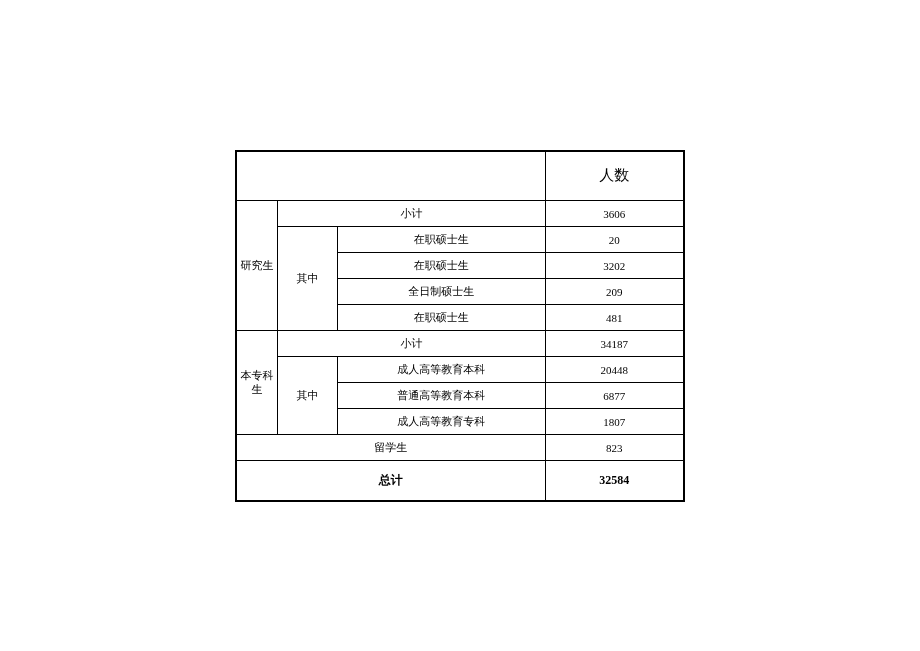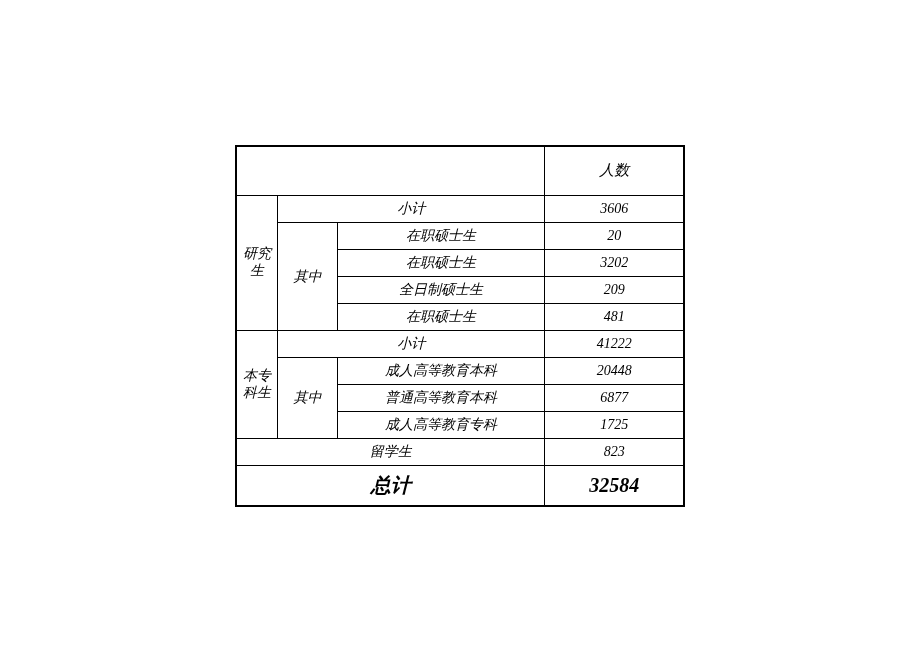--- a/index.html
+++ b/index.html
@@ -16,38 +16,37 @@
       align-items: center;
       justify-content: center;
     }
     .table-wrapper {
       width: 450px;
     }
     table {
       border-collapse: collapse;
       width: 100%;
       border: 2px solid #000;
-      font-style: italic;
     }
     td {
       border: 1px solid #000;
       text-align: center;
       vertical-align: middle;
-      font-size: 14px;
+      font-size: 11px;
       padding: 4px 6px;
       height: 26px;
     }
     .header-row td {
       height: 50px;
       font-size: 15px;
     }
     .total-row td {
       height: 40px;
       font-weight: bold;
-      font-size: 20px;
+      font-size: 12px;
     }
     .vertical-text {
       writing-mode: horizontal-tb;
       width: 18px;
       padding: 2px;
       line-height: 1.2;
     }
     .col-cat {
       width: 42px;
     }
@@ -97,34 +96,34 @@
       <td>209</td>
     </tr>
     <tr>
       <td>在职硕士生</td>
       <td>481</td>
     </tr>
 
     <tr>
       <td rowspan="4" class="vertical-text">本专科生</td>
       <td colspan="2">小计</td>
-      <td>41222</td>
+      <td>34187</td>
     </tr>
     <tr>
       <td rowspan="3">其中</td>
       <td>成人高等教育本科</td>
       <td>20448</td>
     </tr>
     <tr>
       <td>普通高等教育本科</td>
       <td>6877</td>
     </tr>
     <tr>
       <td>成人高等教育专科</td>
-      <td>1725</td>
+      <td>1807</td>
     </tr>
 
     <tr>
       <td colspan="3">留学生</td>
       <td>823</td>
     </tr>
 
     <tr class="total-row">
       <td colspan="3">总计</td>
       <td>32584</td>

